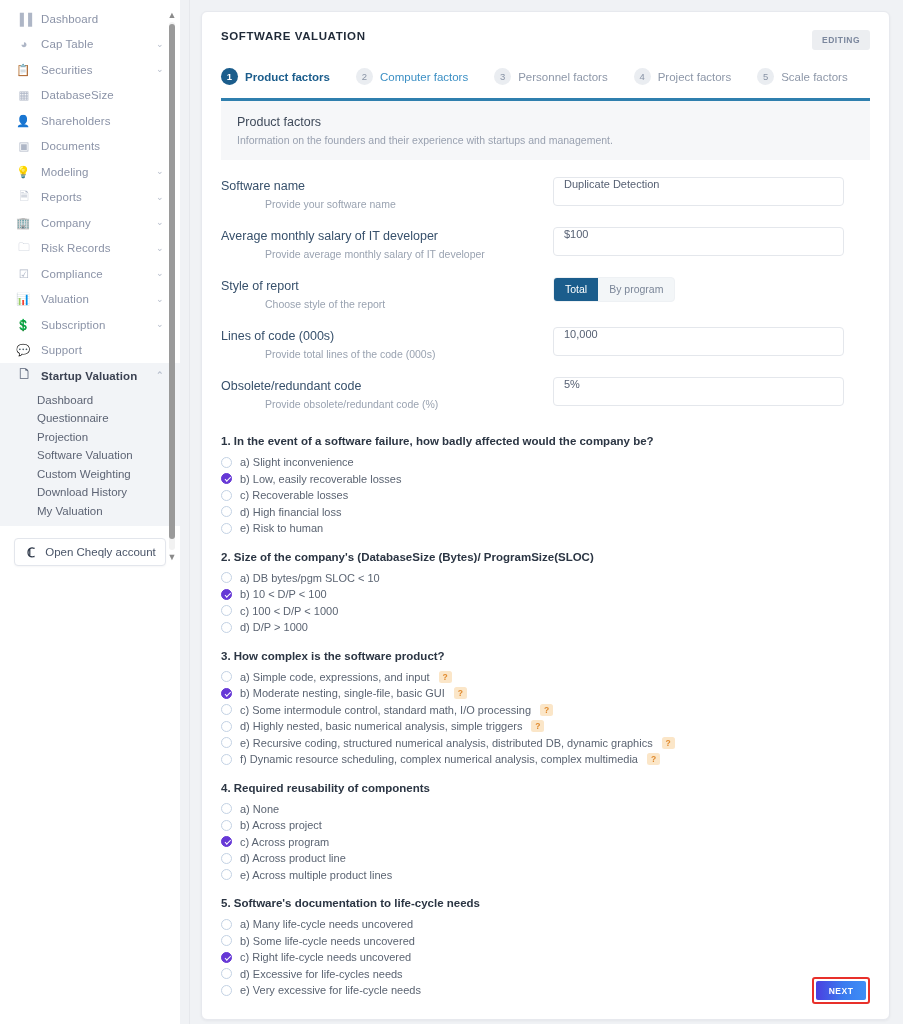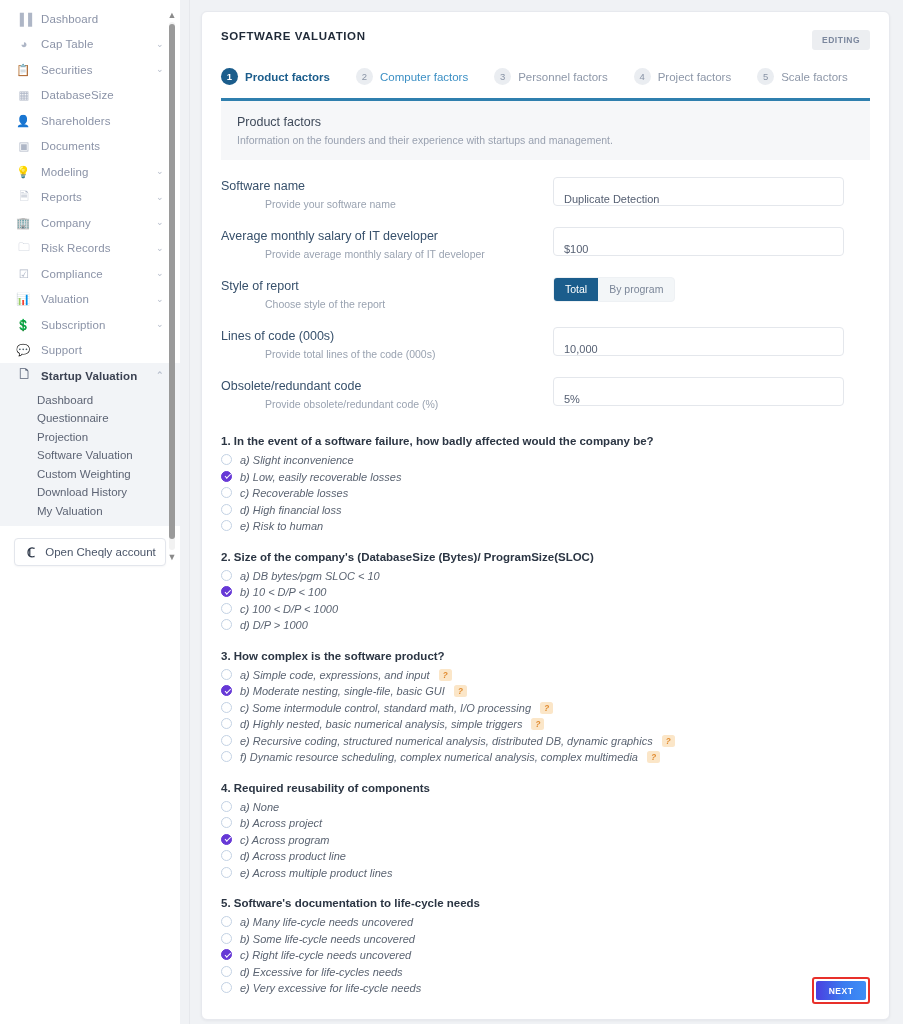--- a/index.html
+++ b/index.html
@@ -107,38 +107,38 @@
 
   
   #form-area { padding:0 19px; }
   .form-row { display:flex; align-items:flex-start; padding-top:17px; }
   .form-row .f-left { width:332px; flex:0 0 332px; padding-top:2px; }
   .form-row .f-left .f-label { font-size:12.5px; color:#37506b; }
   .form-row .f-left .f-hint { font-size:10.5px; color:#9aa3b1; margin-top:5px;margin-left:44px; }
   .form-row .f-right { flex:1 1 auto; }
   .f-input {
     width:291px; height:29px; border:1px solid #e4e7ec; border-radius:4px;
-    background:#fff; display:flex; align-items:flex-end; padding:0 10px;
+    background:#fff; display:flex; align-items:flex-start; padding:0 10px;
     font-size:11px; color:#566073;
   }
   .seg {
     display:inline-flex; border-radius:4px; overflow:hidden;
     background:#f3f6f8; border:1px solid #eef1f4;
   }
   .seg .sg {
     padding:6px 11px; font-size:10.5px; color:#7b8698; cursor:pointer; line-height:1;
   }
   .seg .sg.on { background:#1b5d8c; color:#ffffff; }
 
   
   #questions { padding:0 19px; }
   .q-block { margin-top:14px; }
   .q-block.first { margin-top:25px; }
   .q-title { font-size:11.5px; font-weight:bold; color:#2b3543; margin-bottom:7px; }
-  .opt { display:flex; height:16.5px; cursor:pointer;font-style:italic; }
+  .opt { display:flex; align-items:center; height:16.5px; cursor:pointer; }
   .radio {
     width:11px; height:11px; border-radius:50%;
     border:1.4px solid #c3d2e4; background:#fff;
     flex:0 0 11px; margin-right:8px; position:relative;
   }
   .radio.sel { background:#6638d6; border-color:#6638d6; }
   .radio.sel::after {
     content:""; position:absolute; left:2.6px; top:2.9px;
     width:4.8px; height:2.4px; border-left:1.3px solid #fff; border-bottom:1.3px solid #fff;
     transform:rotate(-45deg);

